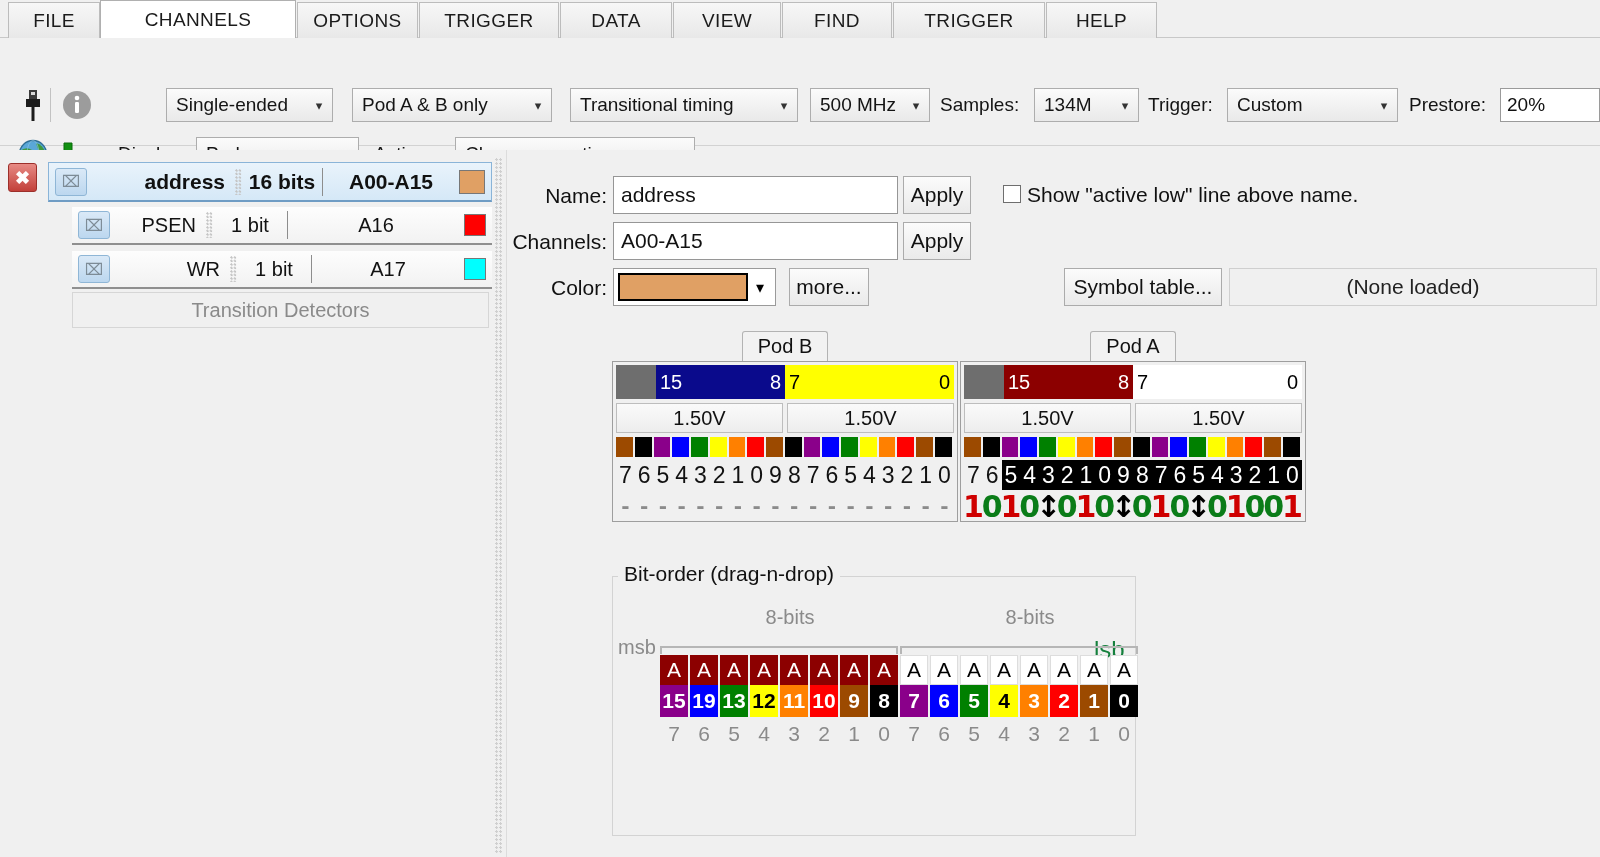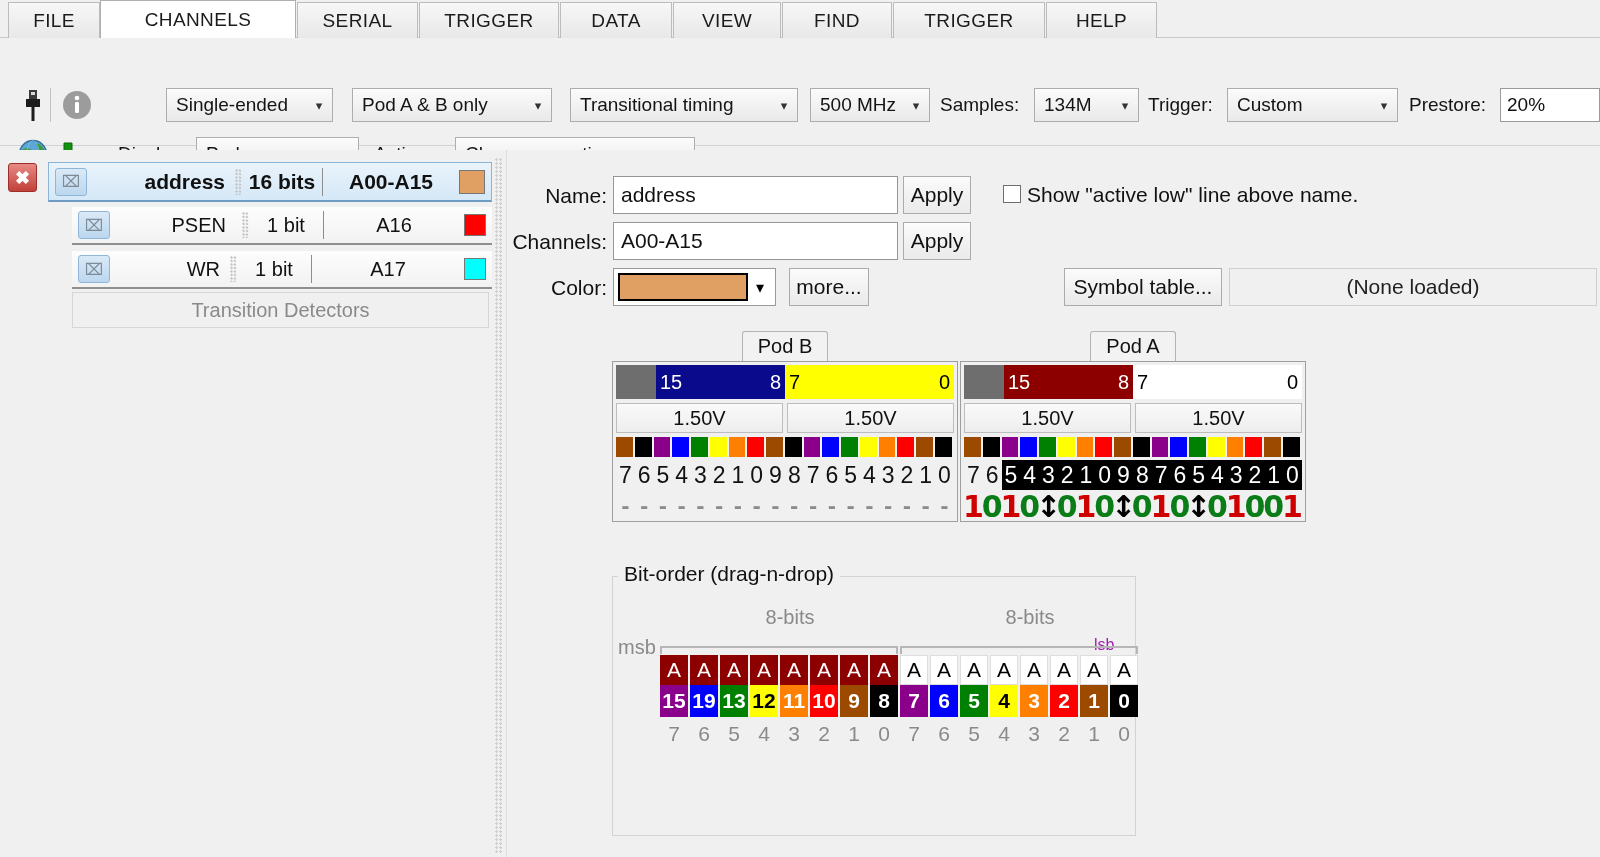--- a/index.html
+++ b/index.html
@@ -205,21 +205,21 @@
 <body>
 
 <div id="tabbar">
     <div class="tab" style="left: 8px; width: 92px;">
       <span>FILE</span>
     </div>
     <div class="tab active" style="left: 100px; width: 196px;">
       <span>CHANNELS</span>
     </div>
     <div class="tab" style="left: 297px; width: 121px;">
-      <span>SERIAL</span>
+      <span>OPTIONS</span>
     </div>
     <div class="tab" style="left: 419px; width: 140px;">
       <span>TRIGGER</span>
     </div>
     <div class="tab" style="left: 560px; width: 112px;">
       <span>DATA</span>
     </div>
     <div class="tab" style="left: 673px; width: 108px;">
       <span>VIEW</span>
     </div>
@@ -322,21 +322,21 @@
         <div class="ch-x">⌧</div>
         <div class="ch-name" style="width: 148px; padding-right: 10px;">address</div>
         <div class="dotgrip"></div>
         <div class="ch-bits" style="width: 80px; text-align: center;">16 bits</div>
         <div class="vdiv"></div>
         <div class="ch-range" style="flex: 1 1 0%;">A00-A15</div>
         <div class="ch-swatch big" style="background: rgb(224, 160, 100); margin-right: 6px;"></div>
       </div>
       <div class="ch-row" style="left: 72px; top: 57px; width: 420px; height: 38px;">
         <div class="ch-x">⌧</div>
-        <div class="ch-sub" style="width: 132px; padding-right: 16px;">PSEN</div>
+        <div class="ch-sub" style="width: 96px; padding-right: 10px;">PSEN</div>
         <div class="dotgrip"></div>
         <div class="ch-bits-sub" style="width: 74px; text-align: center;">1 bit</div>
         <div class="vdiv"></div>
         <div class="ch-range-sub" style="flex: 1 1 0%;">A16</div>
         <div class="ch-swatch" style="background: rgb(255, 0, 0); margin-right: 6px;"></div>
       </div>
       <div class="ch-row" style="left: 72px; top: 101px; width: 420px; height: 38px;">
         <div class="ch-x">⌧</div>
         <div class="ch-sub" style="width: 120px; padding-right: 10px;">WR</div>
         <div class="dotgrip"></div>
@@ -552,21 +552,21 @@
       <span class="v1" style="width: 18.7778px; height: 30px;">1</span>
       <span class="v0" style="width: 18.7778px; height: 30px;">0</span>
       <span class="v0" style="width: 18.7778px; height: 30px;">0</span>
       <span class="v1" style="width: 18.7778px; height: 30px;">1</span>
     </div>
     <div style="left: 612px; top: 576px; width: 524px; height: 260px; border: 1px solid rgb(211, 211, 211); background: rgb(240, 240, 240); position: absolute; pointer-events: auto;"></div>
     <div style="left: 618px; top: 562px; font-size: 21px; color: rgb(17, 17, 17); background: rgb(240, 240, 240); padding: 0px 6px; position: absolute; pointer-events: auto;">Bit-order (drag-n-drop)</div>
     <div style="left: 670px; top: 606px; width: 240px; text-align: center; font-size: 20px; color: rgb(138, 138, 138); position: absolute; pointer-events: auto;">8-bits</div>
     <div style="left: 910px; top: 606px; width: 240px; text-align: center; font-size: 20px; color: rgb(138, 138, 138); position: absolute; pointer-events: auto;">8-bits</div>
     <div style="left: 618px; top: 636px; font-size: 20px; color: rgb(138, 138, 138); position: absolute; pointer-events: auto;">msb</div>
-    <div style="left: 1094px; top: 636px; font-size: 16px; color: #a21caf; position: absolute; pointer-events: auto;">lsb</div>
+    <div style="left: 1094px; top: 636px; font-size: 24px; color: #15803d; position: absolute; pointer-events: auto;">lsb</div>
     <div class="bo-bracket" style="left: 660px; top: 646px; width: 238px; position: absolute; pointer-events: auto;"></div>
     <div class="bo-bracket" style="left: 900px; top: 646px; width: 238px; position: absolute; pointer-events: auto;"></div>
     <div class="bo-cells" style="left: 660px; top: 655px; position: absolute; pointer-events: auto;">
       <div class="bo-cell" style="width: 28px;">
         <div class="top" style="background: rgb(140, 0, 0); color: rgb(255, 255, 255);">A</div>
         <div class="bot" style="background: rgb(138, 0, 138); color: rgb(255, 255, 255);">15</div>
       </div>
       <div class="bo-cell" style="width: 28px;">
         <div class="top" style="background: rgb(140, 0, 0); color: rgb(255, 255, 255);">A</div>
         <div class="bot" style="background: rgb(0, 0, 255); color: rgb(255, 255, 255);">19</div>

